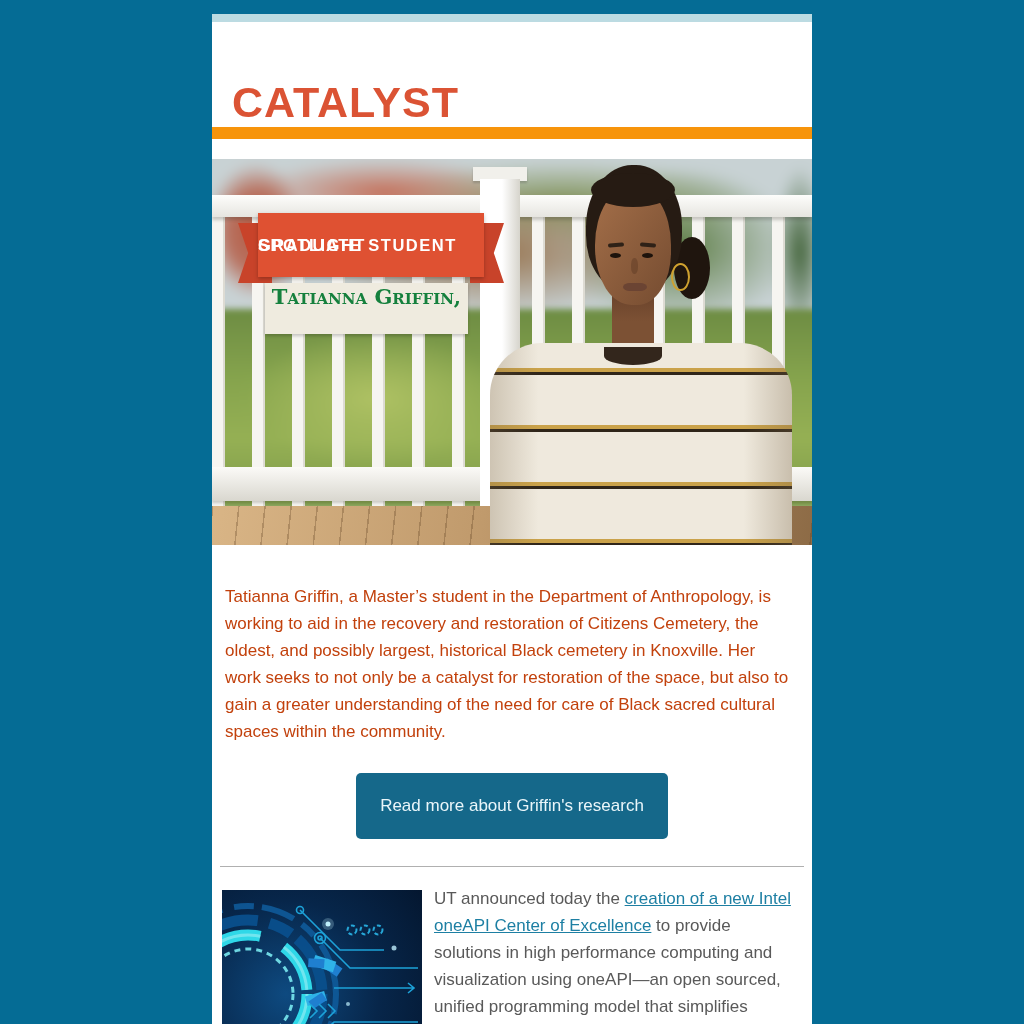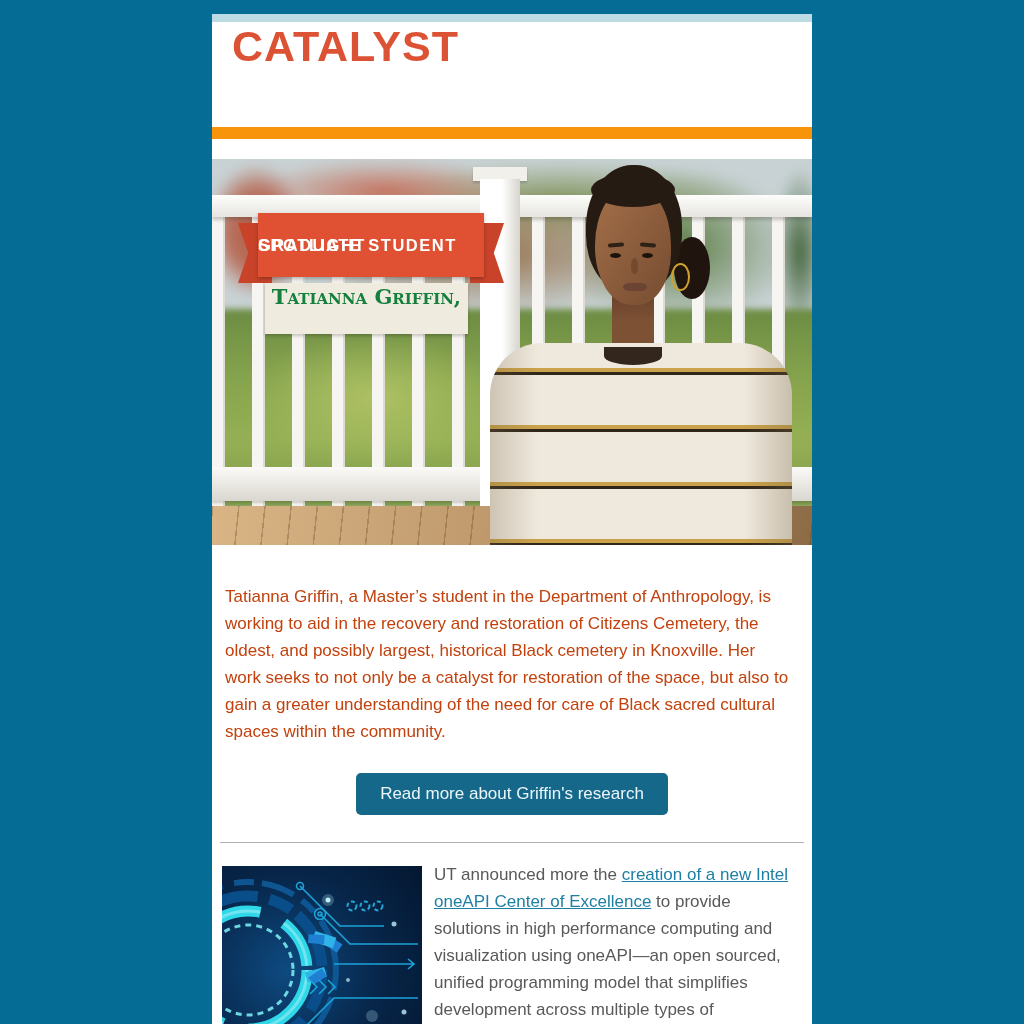--- a/index.html
+++ b/index.html
@@ -4,21 +4,21 @@
 <style>
   html,body{margin:0;padding:0;}
   body{
     width:1024px;height:1024px;overflow:hidden;
     background:#056C95;
     font-family:"Liberation Sans",sans-serif;
   }
   .email-col{width:600px;margin:14px auto 0;}
   .top-strip{height:8px;background:#BCDBE2;}
   .content{background:#ffffff;}
-  .header{height:105px;display:flex;align-items:flex-start;border-radius:12px;}
+  .header{height:105px;display:flex;align-items:flex-end;border-radius:12px;}
   .logo{
     margin:0 0 0 20px;font-size:43px;font-weight:bold;letter-spacing:1px;
     color:#DB5334;font-family:"Liberation Sans",sans-serif;
   }
   .accent-bar{height:12px;background:#F7940A;}
 
   
   .hero{position:relative;width:600px;height:386px;margin-top:20px;overflow:hidden;background:#c8d2d4;}
   .hero *{position:absolute;}
   .p-trees{left:-20px;right:-20px;top:-15px;height:270px;z-index:2;filter:blur(6px);
@@ -80,21 +80,21 @@
     letter-spacing:1.5px;line-height:24px;box-shadow:0 2px 4px rgba(0,0,0,.25);}
   .caption-box{left:53px;top:124px;width:203px;height:49px;z-index:21;background:#EFEBDF;
     text-align:center;color:#15803d;font-family:"DejaVu Serif",serif;font-weight:bold;
     font-variant:small-caps;line-height:23px;padding-top:2px;box-shadow:0 2px 3px rgba(0,0,0,.2);}
   .caption-box .c1{position:static;display:block;font-size:21px;}
   .caption-box .c2{position:static;display:block;font-size:19px;}
 
   
   .spotlight-text{padding:21px 20px 0 13px;font-size:17px;line-height:27px;color:#c2410c;}
   .cta-button{
-    display:block;margin:28px auto 0;padding:11px 24px;background:#15688A;color:#EAF6FA;
+    display:block;margin:28px auto 0;padding:23px 24px;background:#15688A;color:#EAF6FA;
     border:none;border-radius:5px;font-size:17px;font-family:"Liberation Sans",sans-serif;cursor:pointer;
   }
   .divider{margin:27px 8px 0;border:none;border-top:1px solid #b0b0b0;height:0;}
 
   
   .news{display:flex;margin-top:23px;padding:0 10px 40px;}
   .news-img{width:200px;height:200px;flex:none;display:block;}
   .news-text{margin:-5px 0 0 12px;font-size:17px;line-height:27px;color:#595959;}
   .news-link{color:#1D7FA3;text-decoration:underline;}
 </style>
@@ -198,17 +198,17 @@
         </g>
         <g fill="#bfeffc">
           <circle cx="106" cy="34" r="2.5"></circle>
           <circle cx="172" cy="58" r="2.5" opacity="0.8"></circle>
           <circle cx="126" cy="114" r="2" opacity="0.7"></circle>
           <circle cx="182" cy="146" r="2.5" opacity="0.8"></circle>
           <circle cx="150" cy="150" r="6" opacity="0.25"></circle>
           <circle cx="106" cy="34" r="6" opacity="0.25"></circle>
         </g>
       </svg>
-      <p class="news-text"><span>UT announced more the </span><a href="#" class="news-link">creation of a new Intel oneAPI Center of Excellence</a><span> to provide solutions in high performance computing and visualization using oneAPI—an open sourced, unified programming model that simplifies development across multiple types of architectures.</span></p>
+      <p class="news-text"><span>UT announced today the </span><a href="#" class="news-link">creation of a new Intel oneAPI Center of Excellence</a><span> to provide solutions in high performance computing and visualization using oneAPI—an open sourced, unified programming model that simplifies development across multiple types of architectures.</span></p>
     </div>
 
   </div>
 </div>
 
 </body></html>

